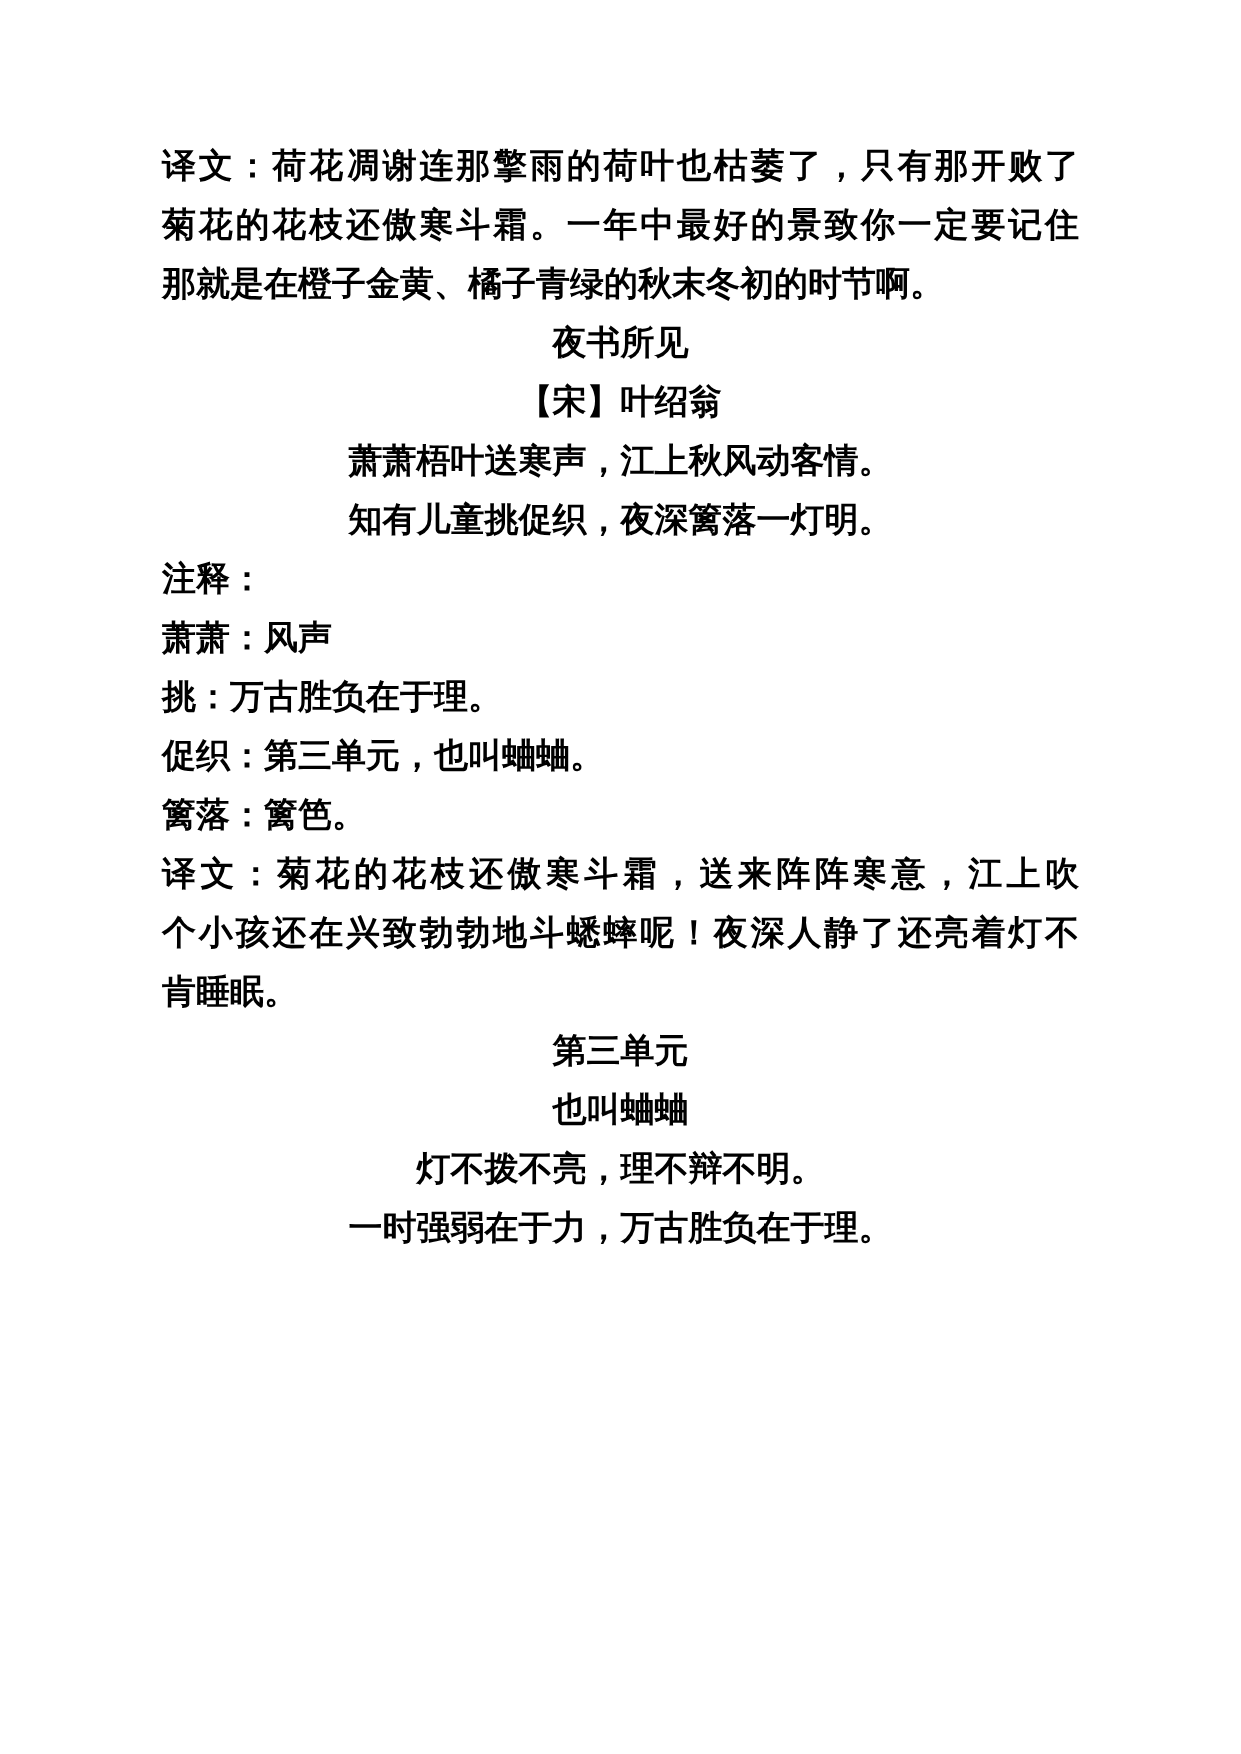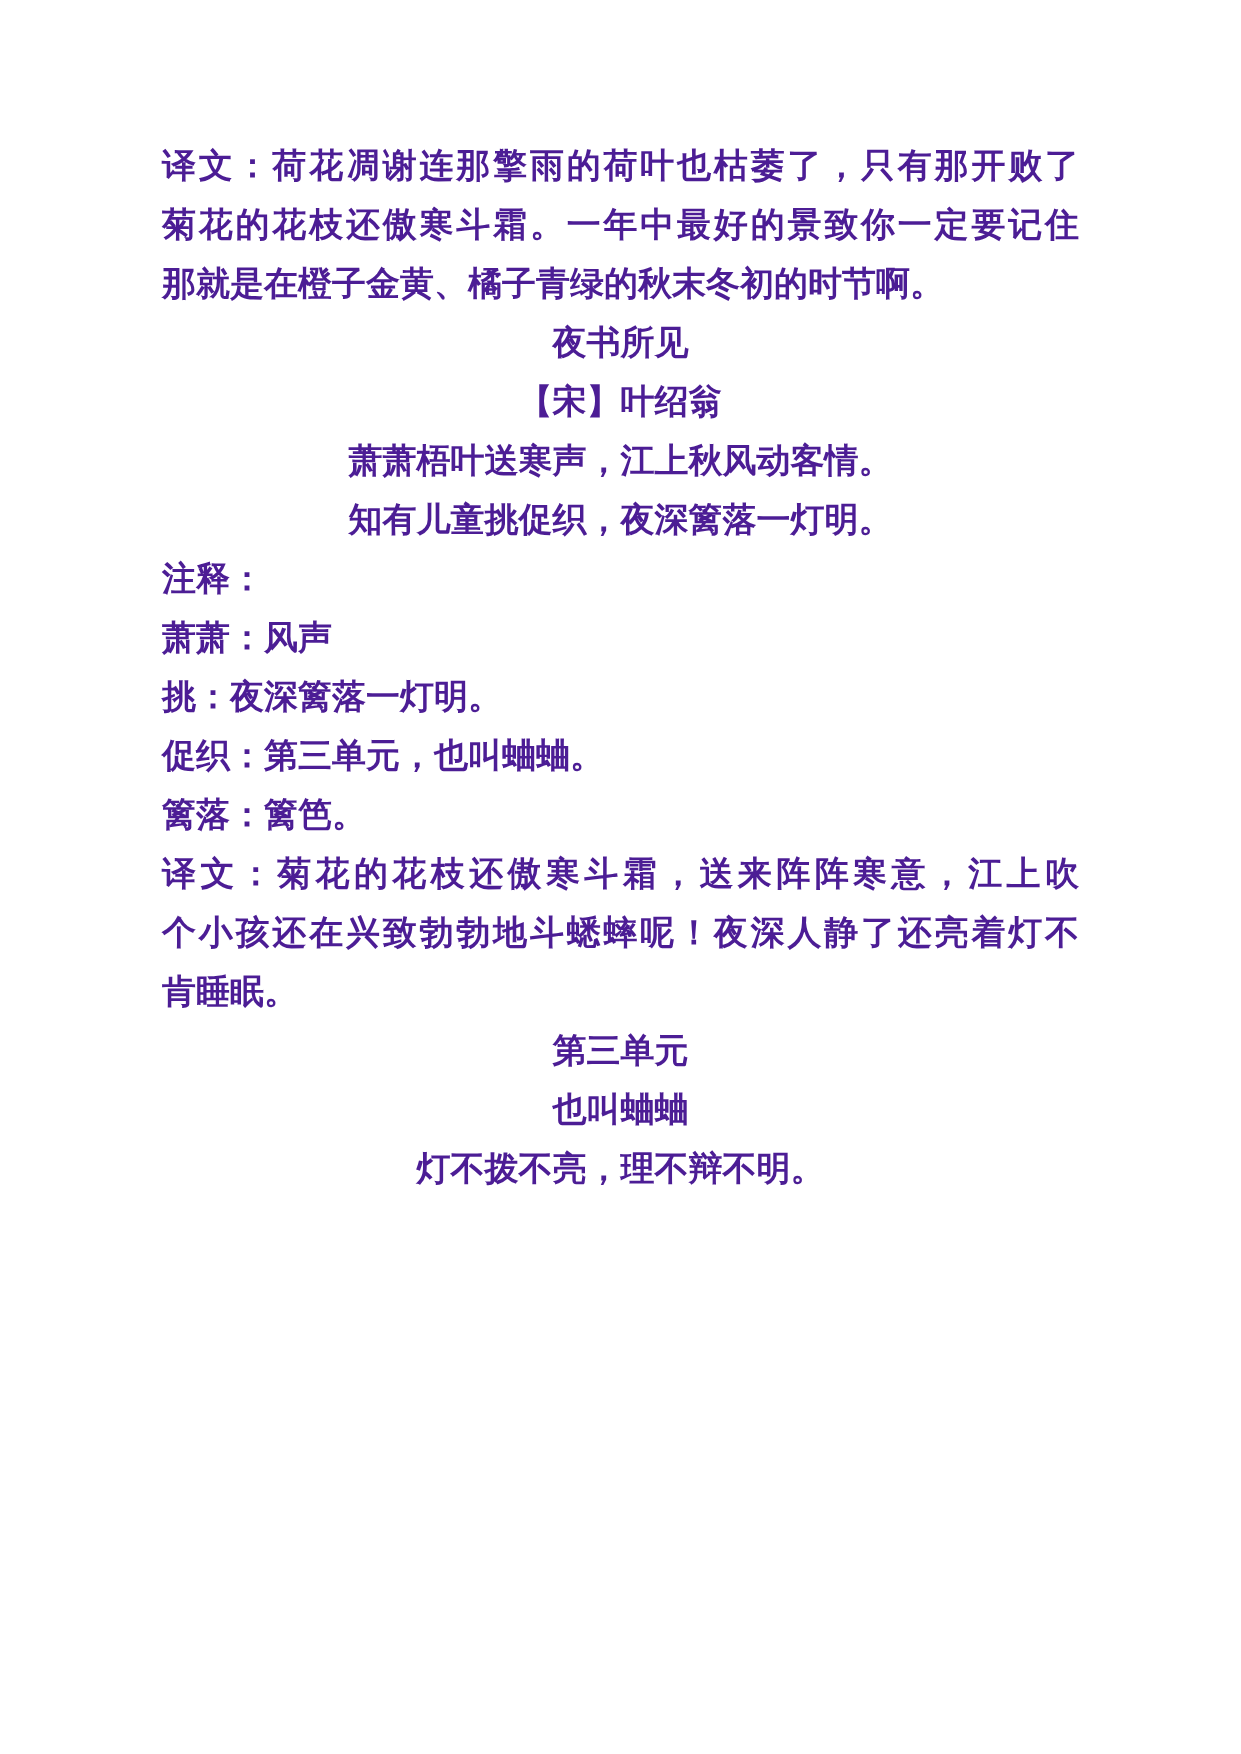--- a/index.html
+++ b/index.html
@@ -7,21 +7,21 @@
     margin: 0;
     padding: 0;
     background: #ffffff;
   }
   .page {
     position: relative;
     width: 1241px;
     height: 1754px;
     margin: 0 auto;
     background: #ffffff;
-    color: #4c1d95;
+    color: #000000;
     font-family: "Liberation Serif", "DejaVu Serif", serif;
     font-weight: bold;
     font-size: 34px;
     line-height: 59px;
     box-sizing: border-box;
     padding: 136px 162px 0 162px;
     overflow: hidden;
   }
   .ln {
     width: 100%;
@@ -49,22 +49,23 @@
 <div class="page">
   <div class="ln j">译文：荷花凋谢连那擎雨的荷叶也枯萎了，只有那开败了</div>
   <div class="ln j">菊花的花枝还傲寒斗霜。一年中最好的景致你一定要记住</div>
   <div class="ln l">那就是在橙子金黄、橘子青绿的秋末冬初的时节啊。</div>
   <div class="ln c">夜书所见</div>
   <div class="ln c">【宋】叶绍翁</div>
   <div class="ln c">萧萧梧叶送寒声，江上秋风动客情。</div>
   <div class="ln c">知有儿童挑促织，夜深篱落一灯明。</div>
   <div class="ln l">注释：</div>
   <div class="ln l">萧萧：风声</div>
-  <div class="ln l">挑：夜深篱落一灯明。</div>
+  <div class="ln l">挑：万古胜负在于理。</div>
   <div class="ln l">促织：第三单元，也叫蛐蛐。</div>
   <div class="ln l">篱落：篱笆。</div>
   <div class="ln j">译文：菊花的花枝还傲寒斗霜，送来阵阵寒意，江上吹</div>
   <div class="ln j">个小孩还在兴致勃勃地斗蟋蟀呢！夜深人静了还亮着灯不</div>
   <div class="ln l">肯睡眠。</div>
   <div class="ln c">第三单元</div>
   <div class="ln c">也叫蛐蛐</div>
   <div class="ln c">灯不拨不亮，理不辩不明。</div>
+  <div class="ln c">一时强弱在于力，万古胜负在于理。</div>
 </div>
 
 </body></html>

